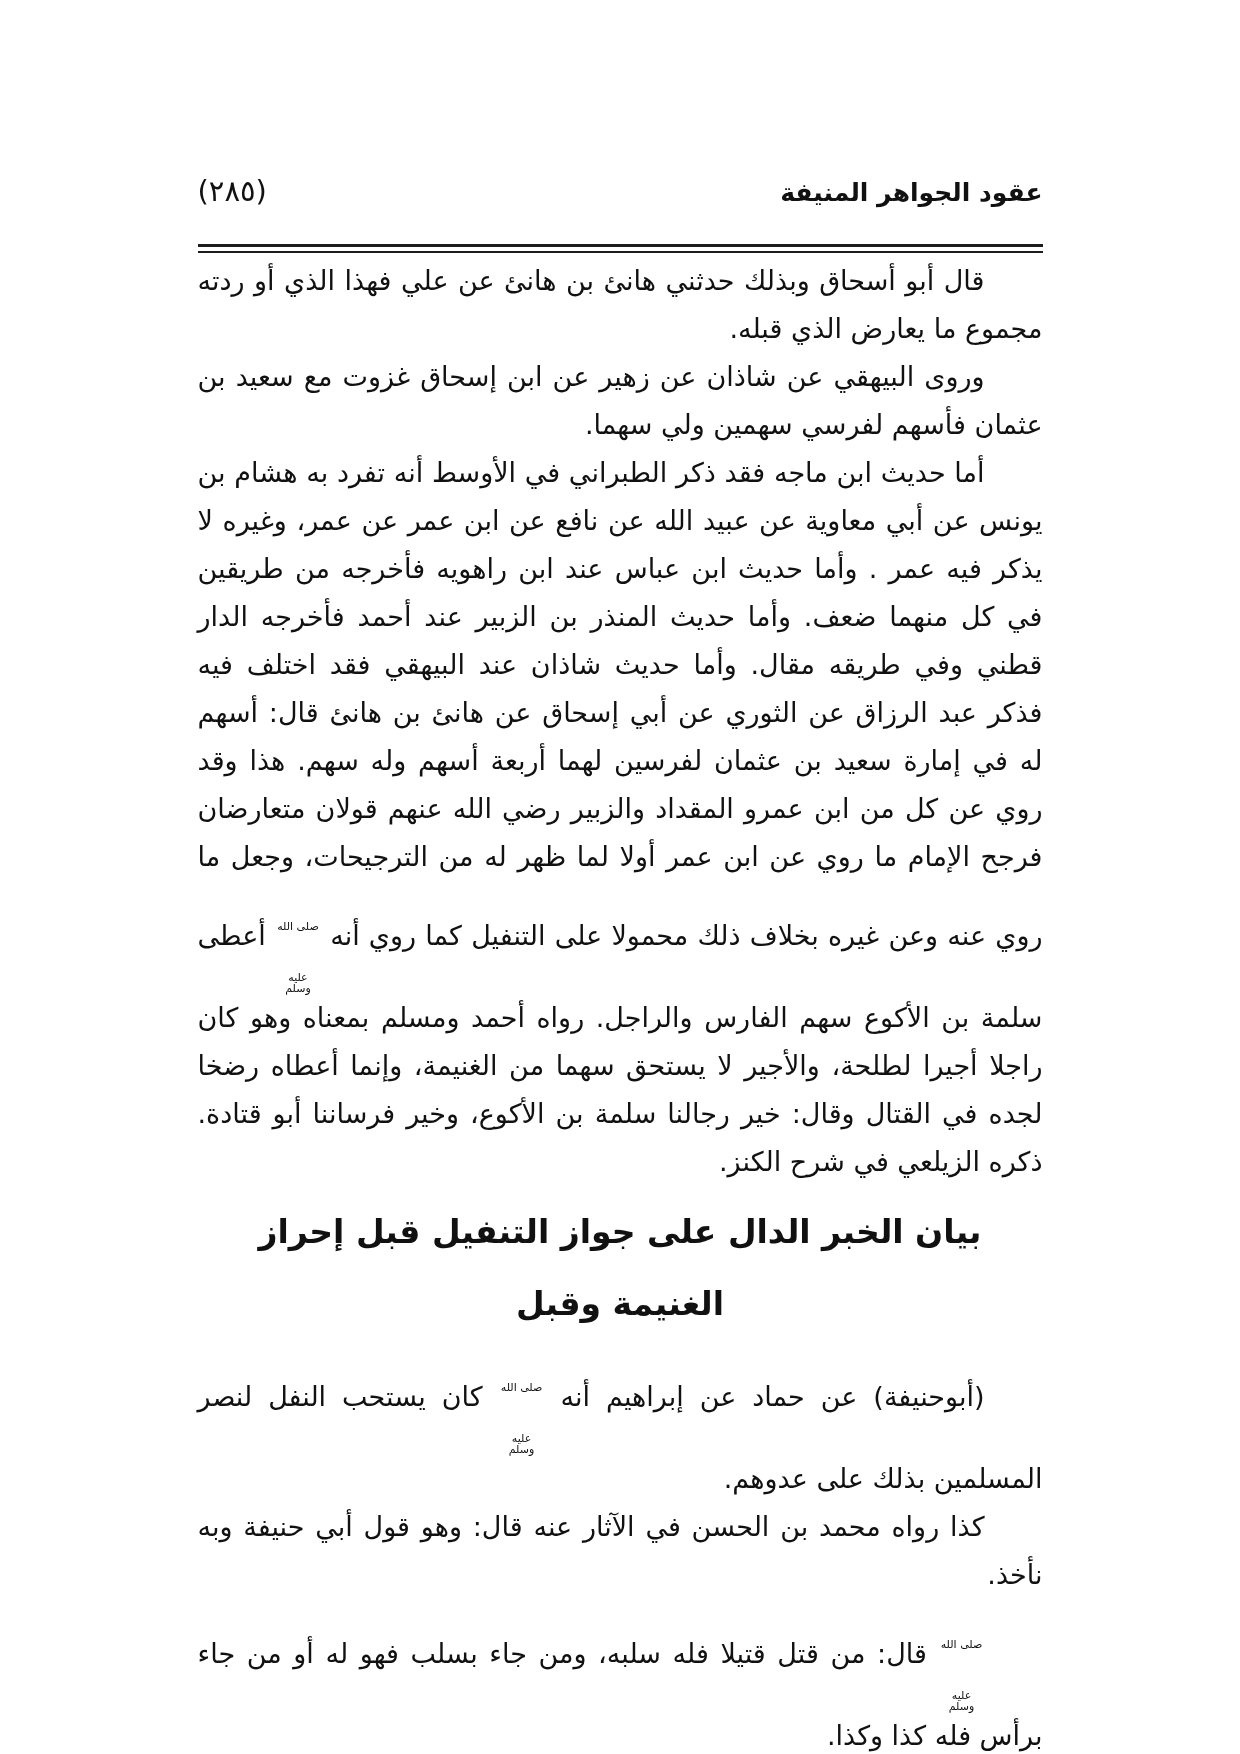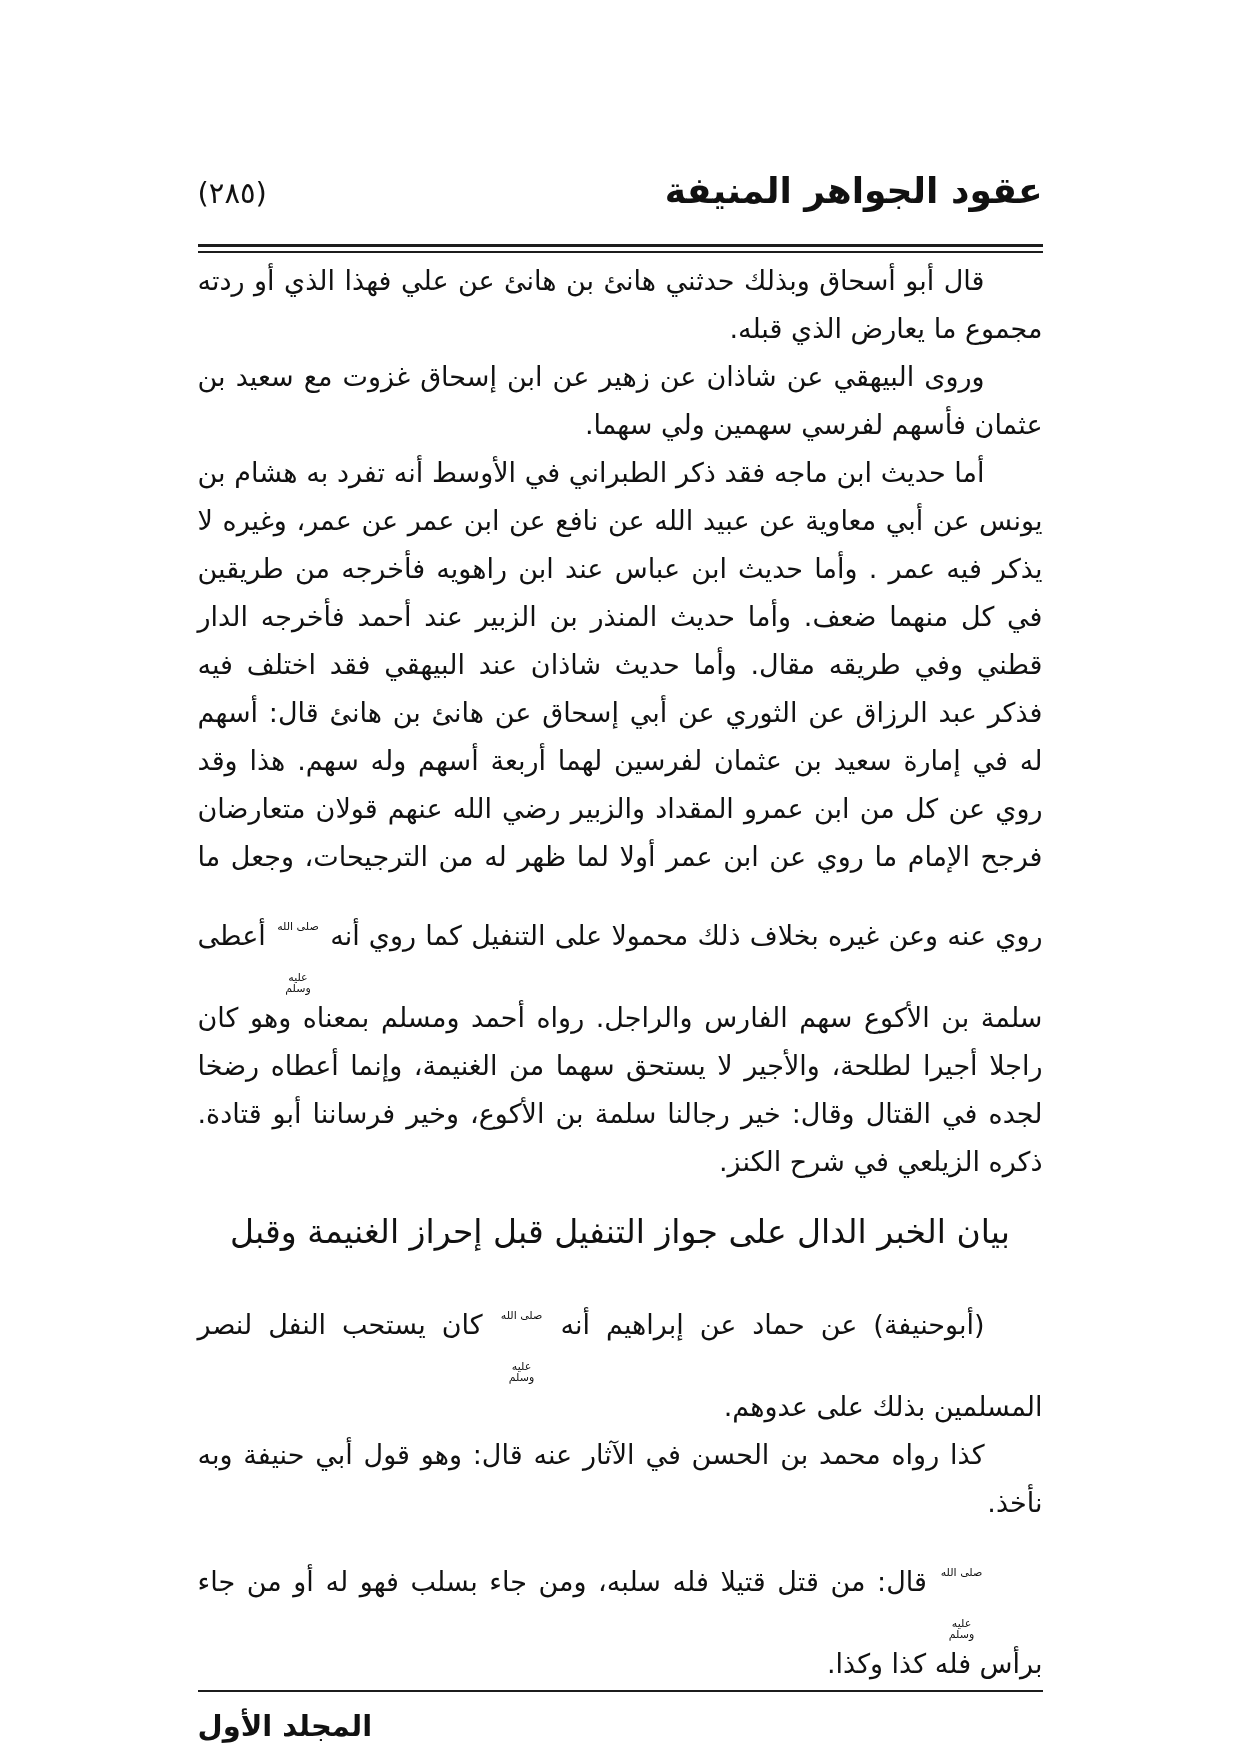--- a/index.html
+++ b/index.html
@@ -23,21 +23,21 @@
     direction: rtl;
     padding-top: 172px;
   }
   .header-row {
     display: flex;
     justify-content: space-between;
     align-items: baseline;
   }
   .book-title {
     font-weight: bold;
-    font-size: 36px;
+    font-size: 25px;
     line-height: 38px;
   }
   .page-number {
     font-size: 29px;
     line-height: 38px;
   }
   .rule-double {
     margin-top: 32px;
     height: 4px;
     border-top: 3px solid #1c1c1c;
@@ -59,21 +59,21 @@
     font-size: 11px;
     line-height: 11px;
     text-align: center;
     vertical-align: middle;
     text-indent: 0;
     font-weight: normal;
   }
   .honorific span { display: block; margin-top: 40px; }
   .section-heading {
     margin: 10px 0 0 0;
-    font-weight: normal;
+    font-weight: bold;
     font-size: 33px;
     line-height: 72px;
     text-align: center;
   }
   .section-heading span { display: block; }
   .after-heading { margin-top: 2px; }
   .rule-single {
     margin-top: 2px;
     border-top: 2px solid #1c1c1c;
     height: 0;

